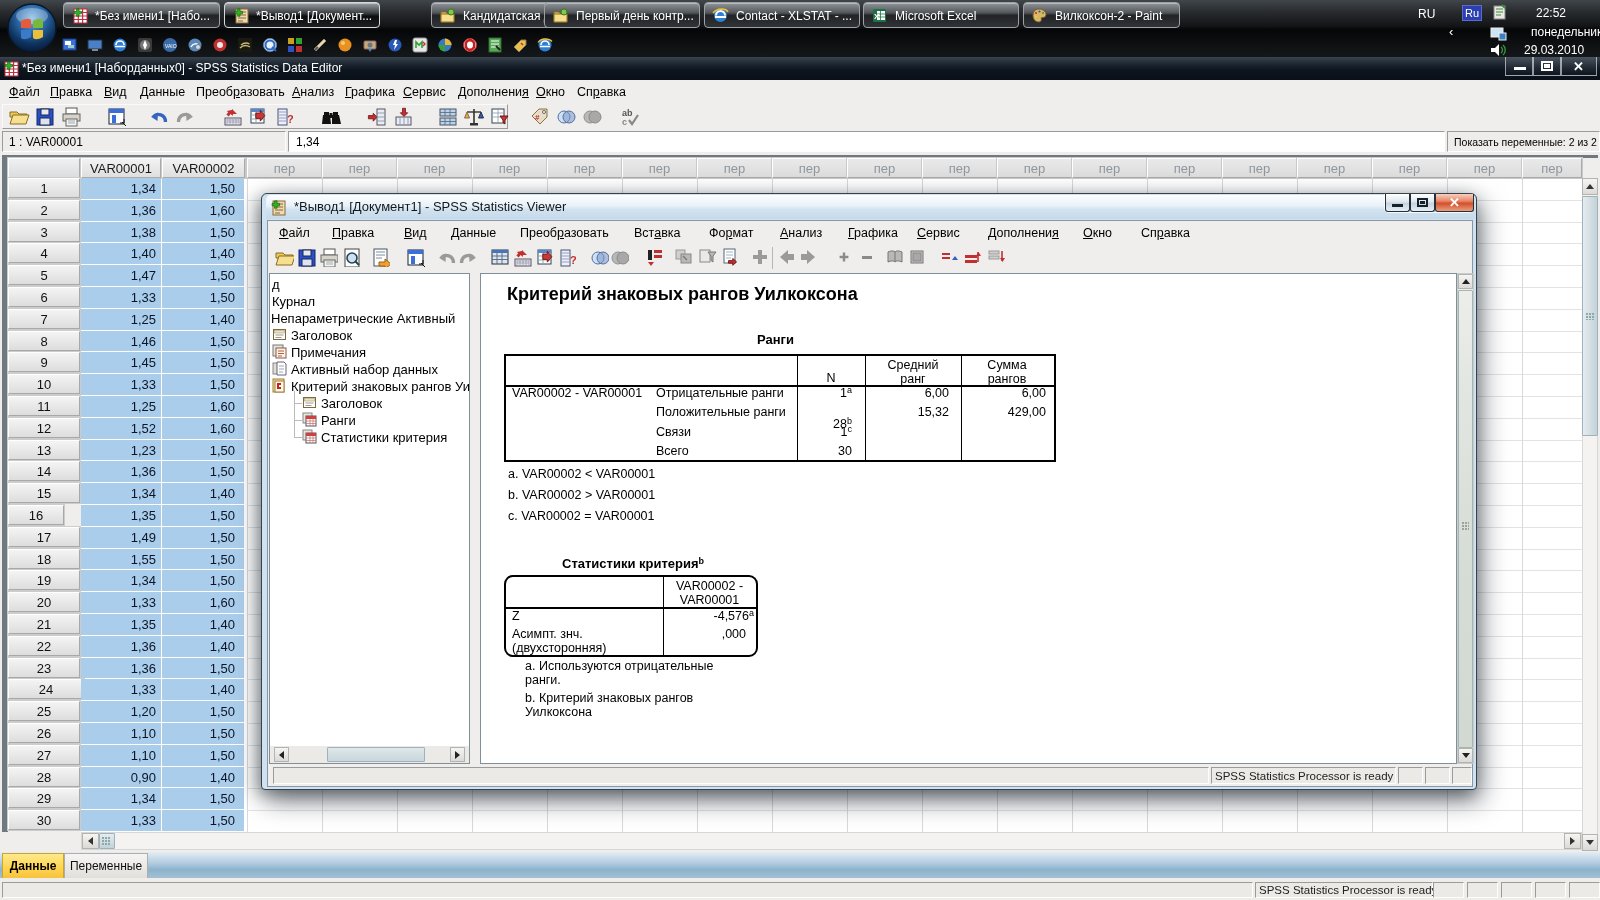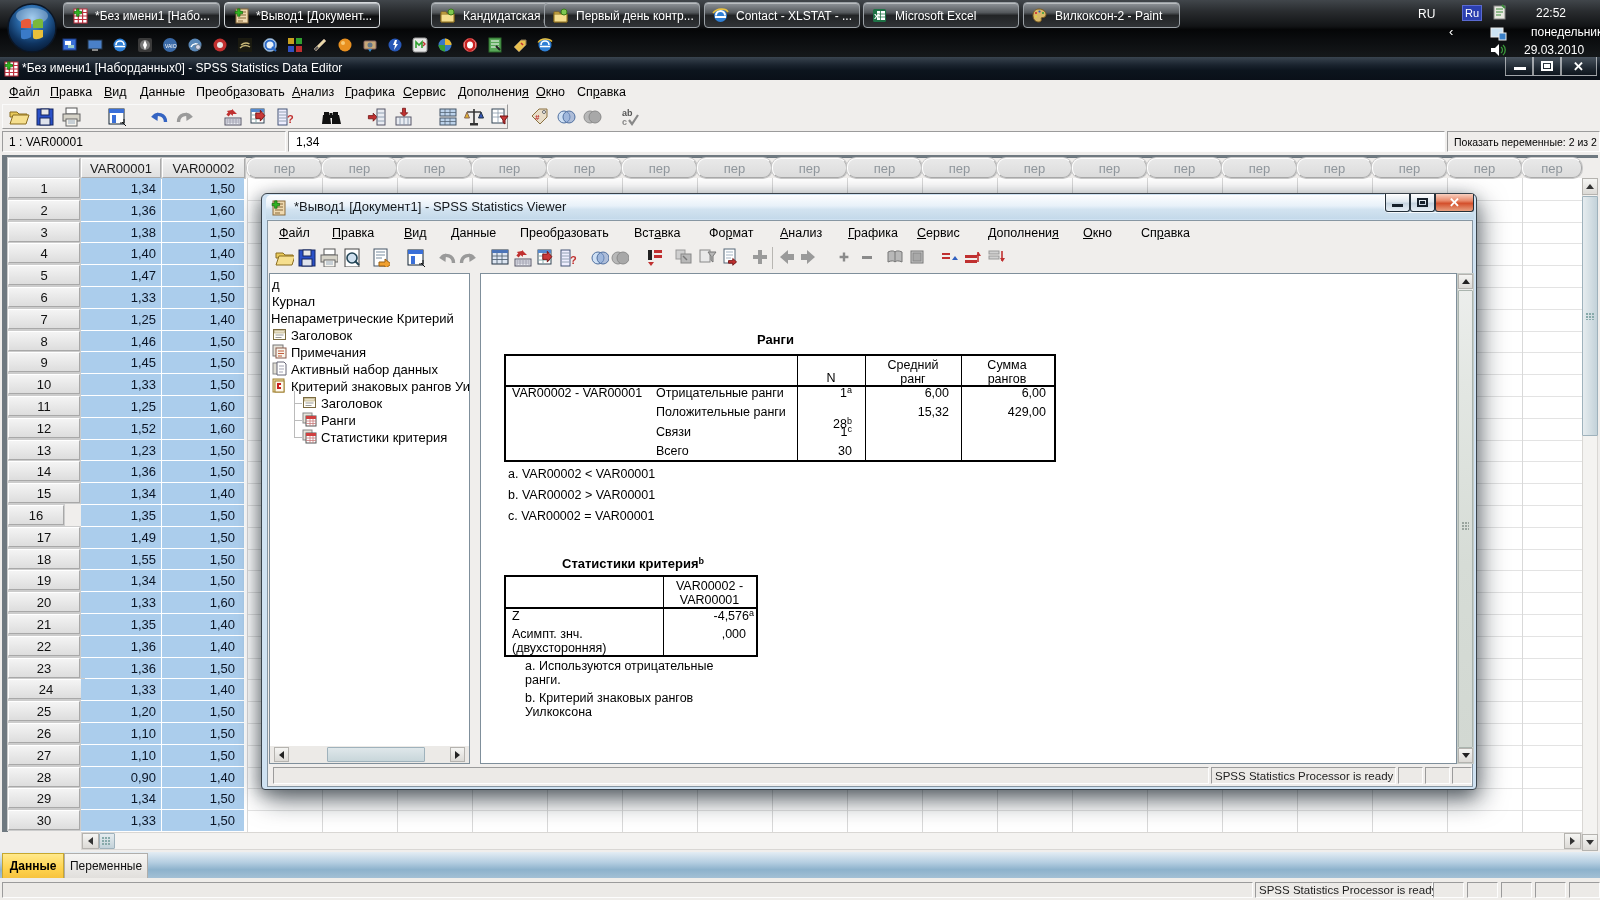--- a/index.html
+++ b/index.html
@@ -33,21 +33,21 @@
   border:1px solid #fff; border-color:#fafafa #9a9a9a #9a9a9a #fafafa; background:#f0eeec; }
 .mw-cellref { position:absolute; left:0; top:73px; width:1600px; height:23px; background:#f0eeec; font-size:12px; white-space:nowrap; }
 .sunkbox { position:absolute; border:1px solid; border-color:#9b9b9b #fdfdfd #fdfdfd #9b9b9b; background:#efedeb; }
 .editbox { position:absolute; border:1px solid; border-color:#9b9b9b #fdfdfd #fdfdfd #9b9b9b; background:#fff; }
 
 
 .grid { position:absolute; left:0; top:98px; width:1600px; height:695px; }
 .ghead { position:absolute; background:linear-gradient(180deg,#f2f2f2,#dfdfdf);
   border:1px solid; border-color:#ffffff #aaaaaa #aaaaaa #ffffff; box-shadow:0 0 0 1px #c9c9c9;
   font-size:13px; color:#1a1a1a; text-align:center; }
-.ghead.dim { color:#8f969c; background:linear-gradient(180deg,#e9e9e9,#dcdcdc);border-radius:9px; }
+.ghead.dim { color:#8f969c; background:linear-gradient(180deg,#e9e9e9,#dcdcdc); }
 .rowhdr { position:absolute; background:linear-gradient(180deg,#f4f4f4,#dddddd);
   border:1px solid; border-color:#ffffff #a8a8a8 #a8a8a8 #ffffff; box-shadow:0 0 0 1px #cccccc;
   font-size:13px; color:#111; text-align:center; }
 .bluecell { position:absolute; background:#abcdec; font-size:13px; color:#0b1526; text-align:right; }
 
 
 .sbtrack { position:absolute; background:#f1f0ee; border:1px solid #d9d7d4; }
 .sbthumb { position:absolute; background:linear-gradient(90deg,#eef1f3,#cfd8dd); border:1px solid #9fb2bc; border-radius:1px; }
 .sbbtn { position:absolute; background:linear-gradient(180deg,#f5f5f3,#dcdad6); border:1px solid #b5b3af; }
 .arrow { position:absolute; width:0; height:0; }
@@ -596,21 +596,21 @@
             </svg></div>
 <div class="abs" style="left:504px;top:2px;width:1px;height:22px;background:#b8b6b2;"></div>
 </div>
 <div class="vw-tree">
 <div class="abs" style="left:24px;top:117px;width:1px;height:46px;background:#bbb;"></div>
 <div class="abs" style="left:24px;top:129px;width:8px;height:1px;background:#bbb;"></div>
 <div class="abs" style="left:24px;top:146px;width:8px;height:1px;background:#bbb;"></div>
 <div class="abs" style="left:24px;top:163px;width:8px;height:1px;background:#bbb;"></div>
 <div class="treerow" style="left:2px;top:3px;">д</div>
 <div class="treerow" style="left:2px;top:20px;">Курнал</div>
-<div class="treerow" style="left:1px;top:37px;">Непараметрические Критерий</div>
+<div class="treerow" style="left:1px;top:37px;">Непараметрические Активный</div>
 <div class="ticon16" style="left:2px;top:53px;"><svg width="15" height="15" viewBox="0 0 15 15">
               <rect x="1.5" y="2.5" width="12" height="10" fill="#fffef8" stroke="#7a6a40"></rect>
               <rect x="2.5" y="3.5" width="10" height="2.5" fill="#e8e0c8" stroke="#b0a070" stroke-width="0.6"></rect>
               <path d="M3.5 8h8 M3.5 10.5h6" stroke="#9a9a9a" stroke-width="1"></path>
             </svg></div>
 <div class="treerow" style="left:21px;top:54px;">Заголовок</div>
 <div class="ticon16" style="left:2px;top:70px;"><svg width="15" height="15" viewBox="0 0 15 15">
               <rect x="1" y="1" width="10" height="11" fill="#e8e4da" stroke="#777"></rect>
               <rect x="4" y="4" width="10" height="10" fill="#f8f4ea" stroke="#8a5a4a"></rect>
               <path d="M6 7h6 M6 9.5h6 M6 12h4" stroke="#c05a3a" stroke-width="1"></path>
@@ -650,20 +650,21 @@
 <div class="treerow" style="left:51px;top:156px;">Статистики критерия</div>
 <div class="sbtrack" style="left:0px;top:472px;width:199px;height:17px;background:#eceae7;border:none;"></div>
 <div class="sbbtn" style="left:4px;top:473px;width:15px;height:15px;"></div>
 <div class="arrow" style="left:9px;top:477px;border-top:4px solid transparent;border-bottom:4px solid transparent;border-right:5px solid #222;"></div>
 <div class="sbthumb" style="left:57px;top:473px;width:98px;height:15px;background:linear-gradient(180deg,#dfe7ea,#c8d6da);"></div>
 <div class="sbbtn" style="left:180px;top:473px;width:15px;height:15px;"></div>
 <div class="arrow" style="left:185px;top:477px;border-top:4px solid transparent;border-bottom:4px solid transparent;border-left:5px solid #222;"></div>
 </div>
 <div class="vw-split"></div>
 <div class="vw-content">
+<div class="h1" style="left:26px;top:10px;">Критерий знаковых рангов Уилкоксона</div>
 <div class="tbltitle" style="left:276px;top:58px;">Ранги</div>
 <div class="spsstbl" style="left:23px;top:80px;width:552px;height:108px;">
 <div class="abs" style="left:0;top:29px;width:548px;height:2px;background:#000;"></div>
 <div class="abs" style="left:291px;top:0;width:1px;height:106px;background:#000;"></div>
 <div class="abs" style="left:359px;top:0;width:1px;height:106px;background:#000;"></div>
 <div class="abs" style="left:455px;top:0;width:1px;height:106px;background:#000;"></div>
 <div class="cell" style="left:6px;top:31px;">VAR00002 - VAR00001</div>
 <div class="cell" style="left:150px;top:31.0px;">Отрицательные ранги</div>
 <div class="cell" style="left:291px;top:31.0px;width:55px;text-align:right;">1<sup>a</sup></div>
 <div class="cell" style="left:359px;top:31.0px;width:84px;text-align:right;">6,00</div>
@@ -677,21 +678,21 @@
 <div class="cell" style="left:150px;top:89.0px;">Всего</div>
 <div class="cell" style="left:291px;top:89.0px;width:55px;text-align:right;">30</div>
 <div class="cell" style="left:291px;top:16px;width:68px;text-align:center;">N</div>
 <div class="cell" style="left:359px;top:3px;width:96px;text-align:center;">Средний<br>ранг</div>
 <div class="cell" style="left:455px;top:3px;width:92px;text-align:center;">Сумма<br>рангов</div>
 </div>
 <div class="fnote" style="left:27px;top:194px;">a. VAR00002 &lt; VAR00001</div>
 <div class="fnote" style="left:27px;top:215px;">b. VAR00002 &gt; VAR00001</div>
 <div class="fnote" style="left:27px;top:236px;">c. VAR00002 = VAR00001</div>
 <div class="tbltitle" style="left:81px;top:282px;">Статистики критерия<sup>b</sup></div>
-<div class="spsstbl" style="left:23px;top:301px;width:254px;height:82px;">
+<div class="spsstbl" style="left:23px;top:301px;width:254px;height:82px;border-radius:9px;">
 <div class="abs" style="left:0;top:30px;width:250px;height:2px;background:#000;"></div>
 <div class="abs" style="left:157px;top:0;width:1px;height:78px;background:#000;"></div>
 <div class="cell" style="left:157px;top:3px;width:93px;text-align:center;">VAR00002 -<br>VAR00001</div>
 <div class="cell" style="left:6px;top:33px;">Z</div>
 <div class="cell" style="left:157px;top:33px;width:91px;text-align:right;">-4,576<sup>a</sup></div>
 <div class="cell" style="left:6px;top:51px;">Асимпт. знч.<br>(двухсторонняя)</div>
 <div class="cell" style="left:157px;top:51px;width:83px;text-align:right;">,000</div>
 </div>
 <div class="fnote" style="left:44px;top:386px;">a. Используются отрицательные<br>ранги.</div>
 <div class="fnote" style="left:44px;top:418px;">b. Критерий знаковых рангов<br>Уилкоксона</div>

